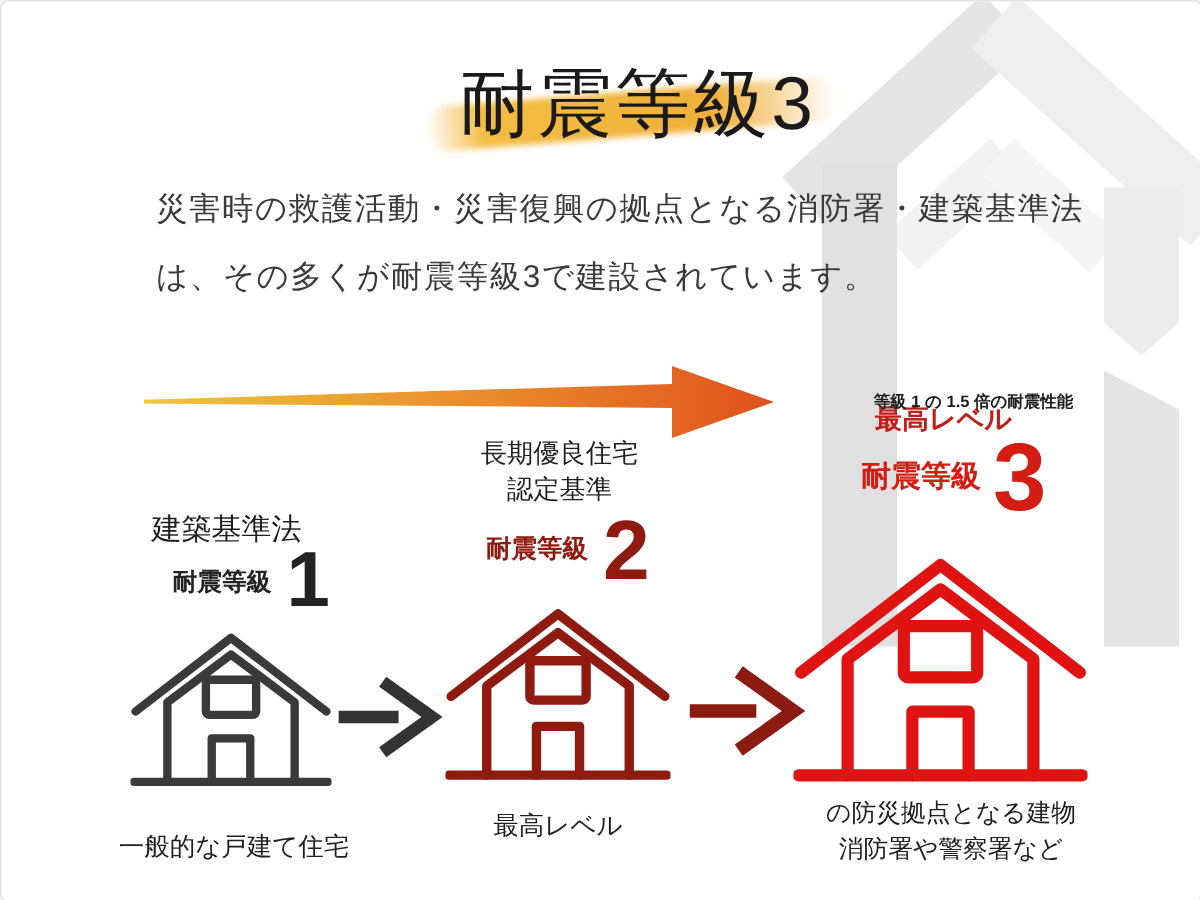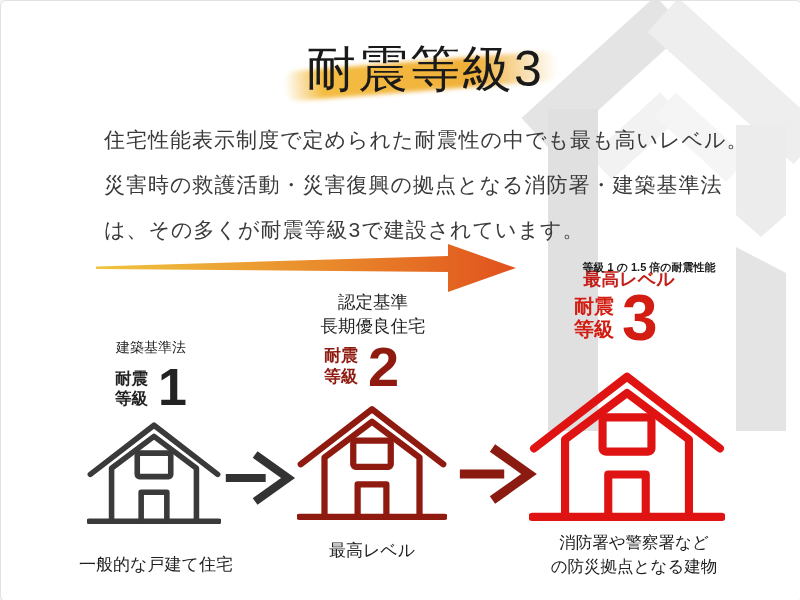--- a/index.html
+++ b/index.html
@@ -22,28 +22,28 @@
     font-size:50px; font-weight:500; color:#1a1a1a; letter-spacing:2px; line-height:1.15; margin:0;padding-left:24px;
   }
   
   .intro{position:absolute; left:103px; top:116px; z-index:2;
     font-size:21px; line-height:45px; color:#3a3a3a; letter-spacing:1px;}
   
   .flow-arrow{position:absolute; left:95px; top:240px; z-index:1;}
   
   .std-label{position:absolute; z-index:2; color:#1e1e1e; font-weight:500; text-align:center;}
   .badge{position:absolute; z-index:2; display:flex; align-items:center;}
-  .badge-labels{display:flex; flex-direction:column; font-weight:700;}
+  .badge-labels{display:flex; flex-direction:row; font-weight:700;}
   .badge-number{font-weight:600; line-height:0.95; margin-left:10px;}
   .caption{position:absolute; z-index:2; color:#1e1e1e; text-align:center; font-weight:500;}
   .house{position:absolute; z-index:2; line-height:0;}
   .house svg{display:block;}
   .between-arrow{position:absolute; z-index:2; line-height:0;}
   
-  .g1-std{left:85px; top:338px; width:130px; font-size:14px;}
+  .g1-std{left:85px; top:338px; width:130px; font-size:20px;}
   .g1-badge{left:114px; top:362px;}
   .g1-badge .badge-labels{font-size:16.5px; line-height:1.22;}
   .g1-badge .badge-number{font-size:52px;}
   .g1-house{left:86px; top:414px;}
   .g1-caption{left:55px; top:540px; width:200px; font-size:17px;margin-top:12px;}
   
   .g2-std{left:287px; top:289px; width:170px; font-size:17.5px; line-height:24px;}
   .g2-badge{left:323px; top:339px;}
   .g2-badge .badge-labels{font-size:17px; line-height:1.22;}
   .g2-badge .badge-number{font-size:56px;}
@@ -74,21 +74,20 @@
     <line x1="664" y1="103" x2="736" y2="169" stroke="#f5f5f5" stroke-width="32"></line>
     <rect x="547" y="108" width="50" height="322" fill="#e0e0e0"></rect>
     <polygon points="735,124 785,124 785,214 760,236 735,214" fill="#ececec"></polygon>
     <polygon points="735,246 785,272 785,430 735,430" fill="#e4e4e4"></polygon>
   </svg>
 
   <div class="title-highlight"></div>
   <h1 class="page-title">耐震等級3</h1>
 
   <div class="intro">
-    <div class="intro-line">住宅性能表示制度で定められた耐震性の中でも最も高いレベル。</div>
     <div class="intro-line">災害時の救護活動・災害復興の拠点となる消防署・建築基準法</div>
     <div class="intro-line">は、その多くが耐震等級3で建設されています。</div>
   </div>
 
   <svg class="flow-arrow" width="420" height="54" viewBox="0 0 420 54" aria-hidden="true">
     <defs>
       <linearGradient id="agrad" x1="0" y1="0" x2="1" y2="0">
         <stop offset="0" stop-color="#efc53f"></stop>
         <stop offset="0.55" stop-color="#e98a2b"></stop>
         <stop offset="1" stop-color="#e1511d"></stop>
@@ -117,22 +116,22 @@
   <div class="caption g1-caption">一般的な戸建て住宅</div>
 
   <div class="between-arrow arrow1" style="color: rgb(51, 51, 51);">
     <svg width="76" height="54" viewBox="0 0 64 46" fill="none" stroke="currentColor" stroke-width="7" aria-hidden="true">
       <line x1="2" y1="23" x2="36" y2="23"></line>
       <polyline points="27,3 55,23 27,43"></polyline>
     </svg>
   </div>
 
   <div class="std-label g2-std">
+    <div>長期優良住宅</div>
     <div>認定基準</div>
-    <div>長期優良住宅</div>
   </div>
   <div class="badge g2-badge" style="color: rgb(142, 26, 16);">
     <div class="badge-labels">
       <span>耐震</span>
       <span>等級</span>
     </div>
     <div class="badge-number">2</div>
   </div>
   <div class="house g2-house" style="color: rgb(142, 26, 16);">
     <svg width="150" height="125" viewBox="0 0 120 100" fill="none" stroke="currentColor" stroke-width="5" stroke-linecap="round" stroke-linejoin="round" aria-hidden="true">
@@ -164,17 +163,17 @@
   <div class="house g3-house" style="color: rgb(224, 19, 19);">
     <svg width="196" height="163" viewBox="0 0 120 100" fill="none" stroke="currentColor" stroke-width="5" stroke-linecap="round" stroke-linejoin="round" aria-hidden="true">
       <path d="M3 53 L60 9 L117 53"></path>
       <path d="M22 95 L22 47.5 L60 19 L98 47.5 L98 95"></path>
       <path d="M2 95 L118 95"></path>
       <rect x="45" y="34" width="30" height="21" rx="2"></rect>
       <path d="M48.5 95 V69 H71.5 V95"></path>
     </svg>
   </div>
   <div class="caption g3-caption">
+    <div>の防災拠点となる建物</div>
     <div>消防署や警察署など</div>
-    <div>の防災拠点となる建物</div>
   </div>
 
 </div>
 
 </body></html>

